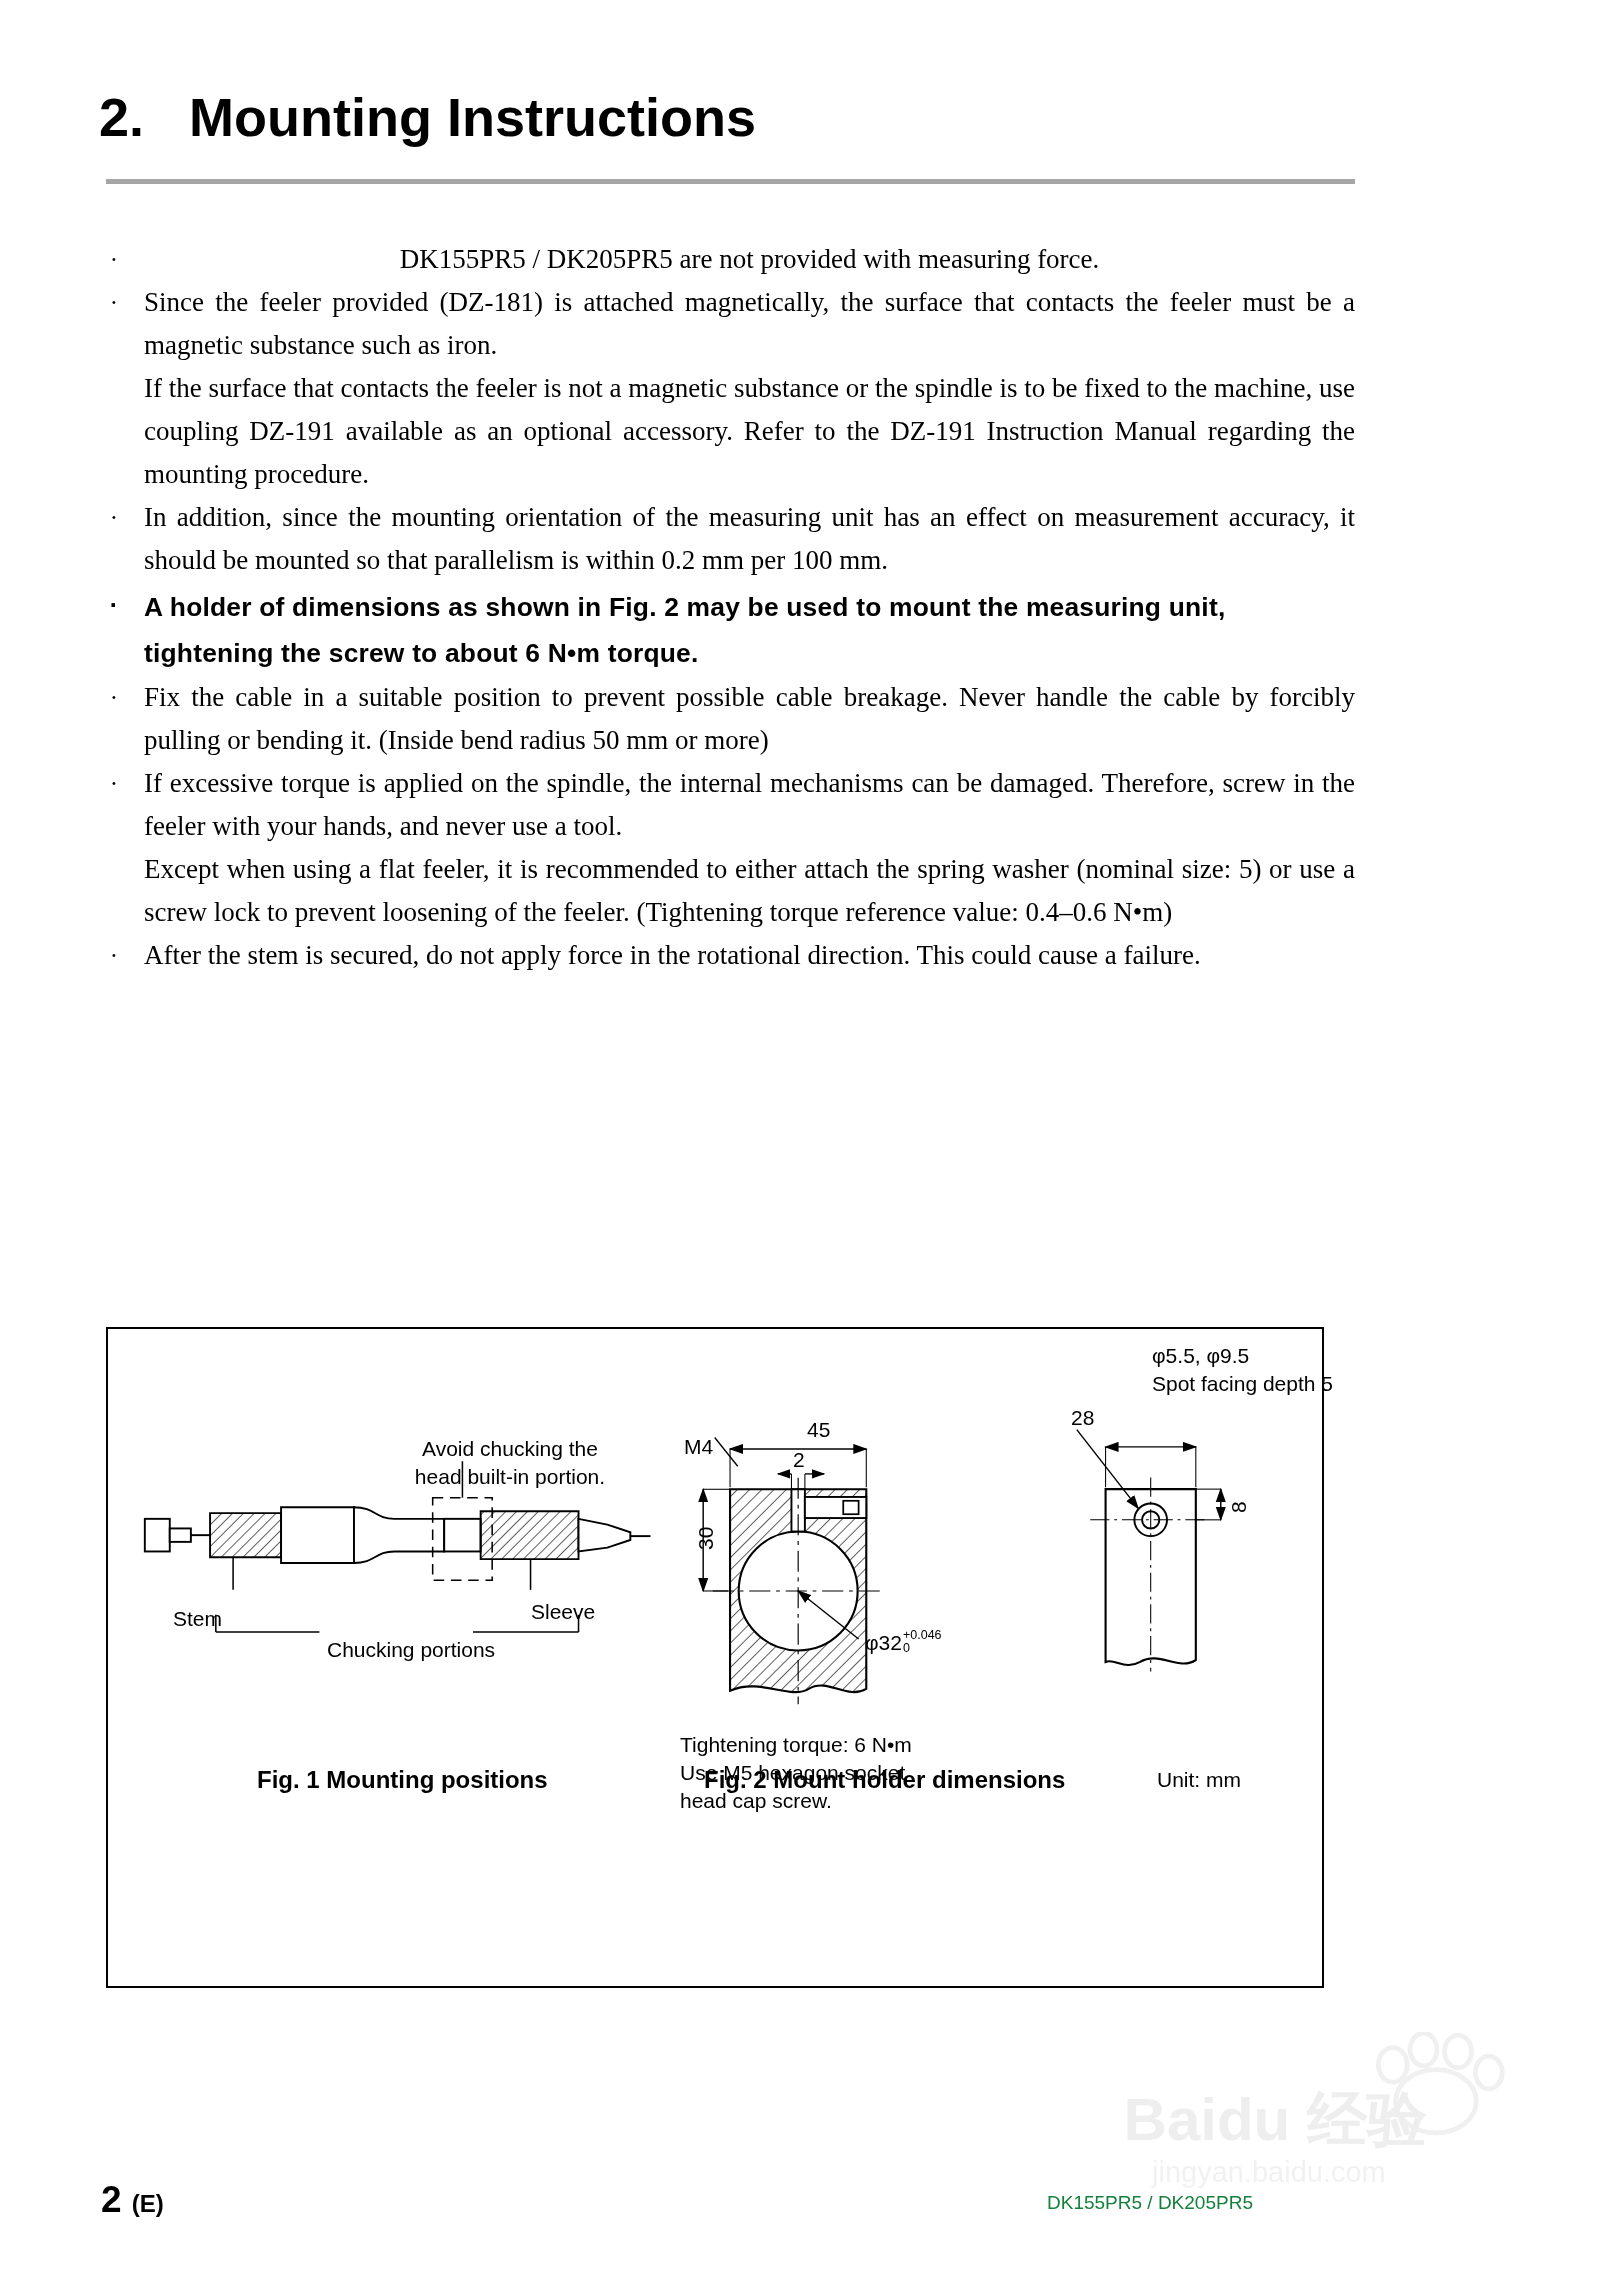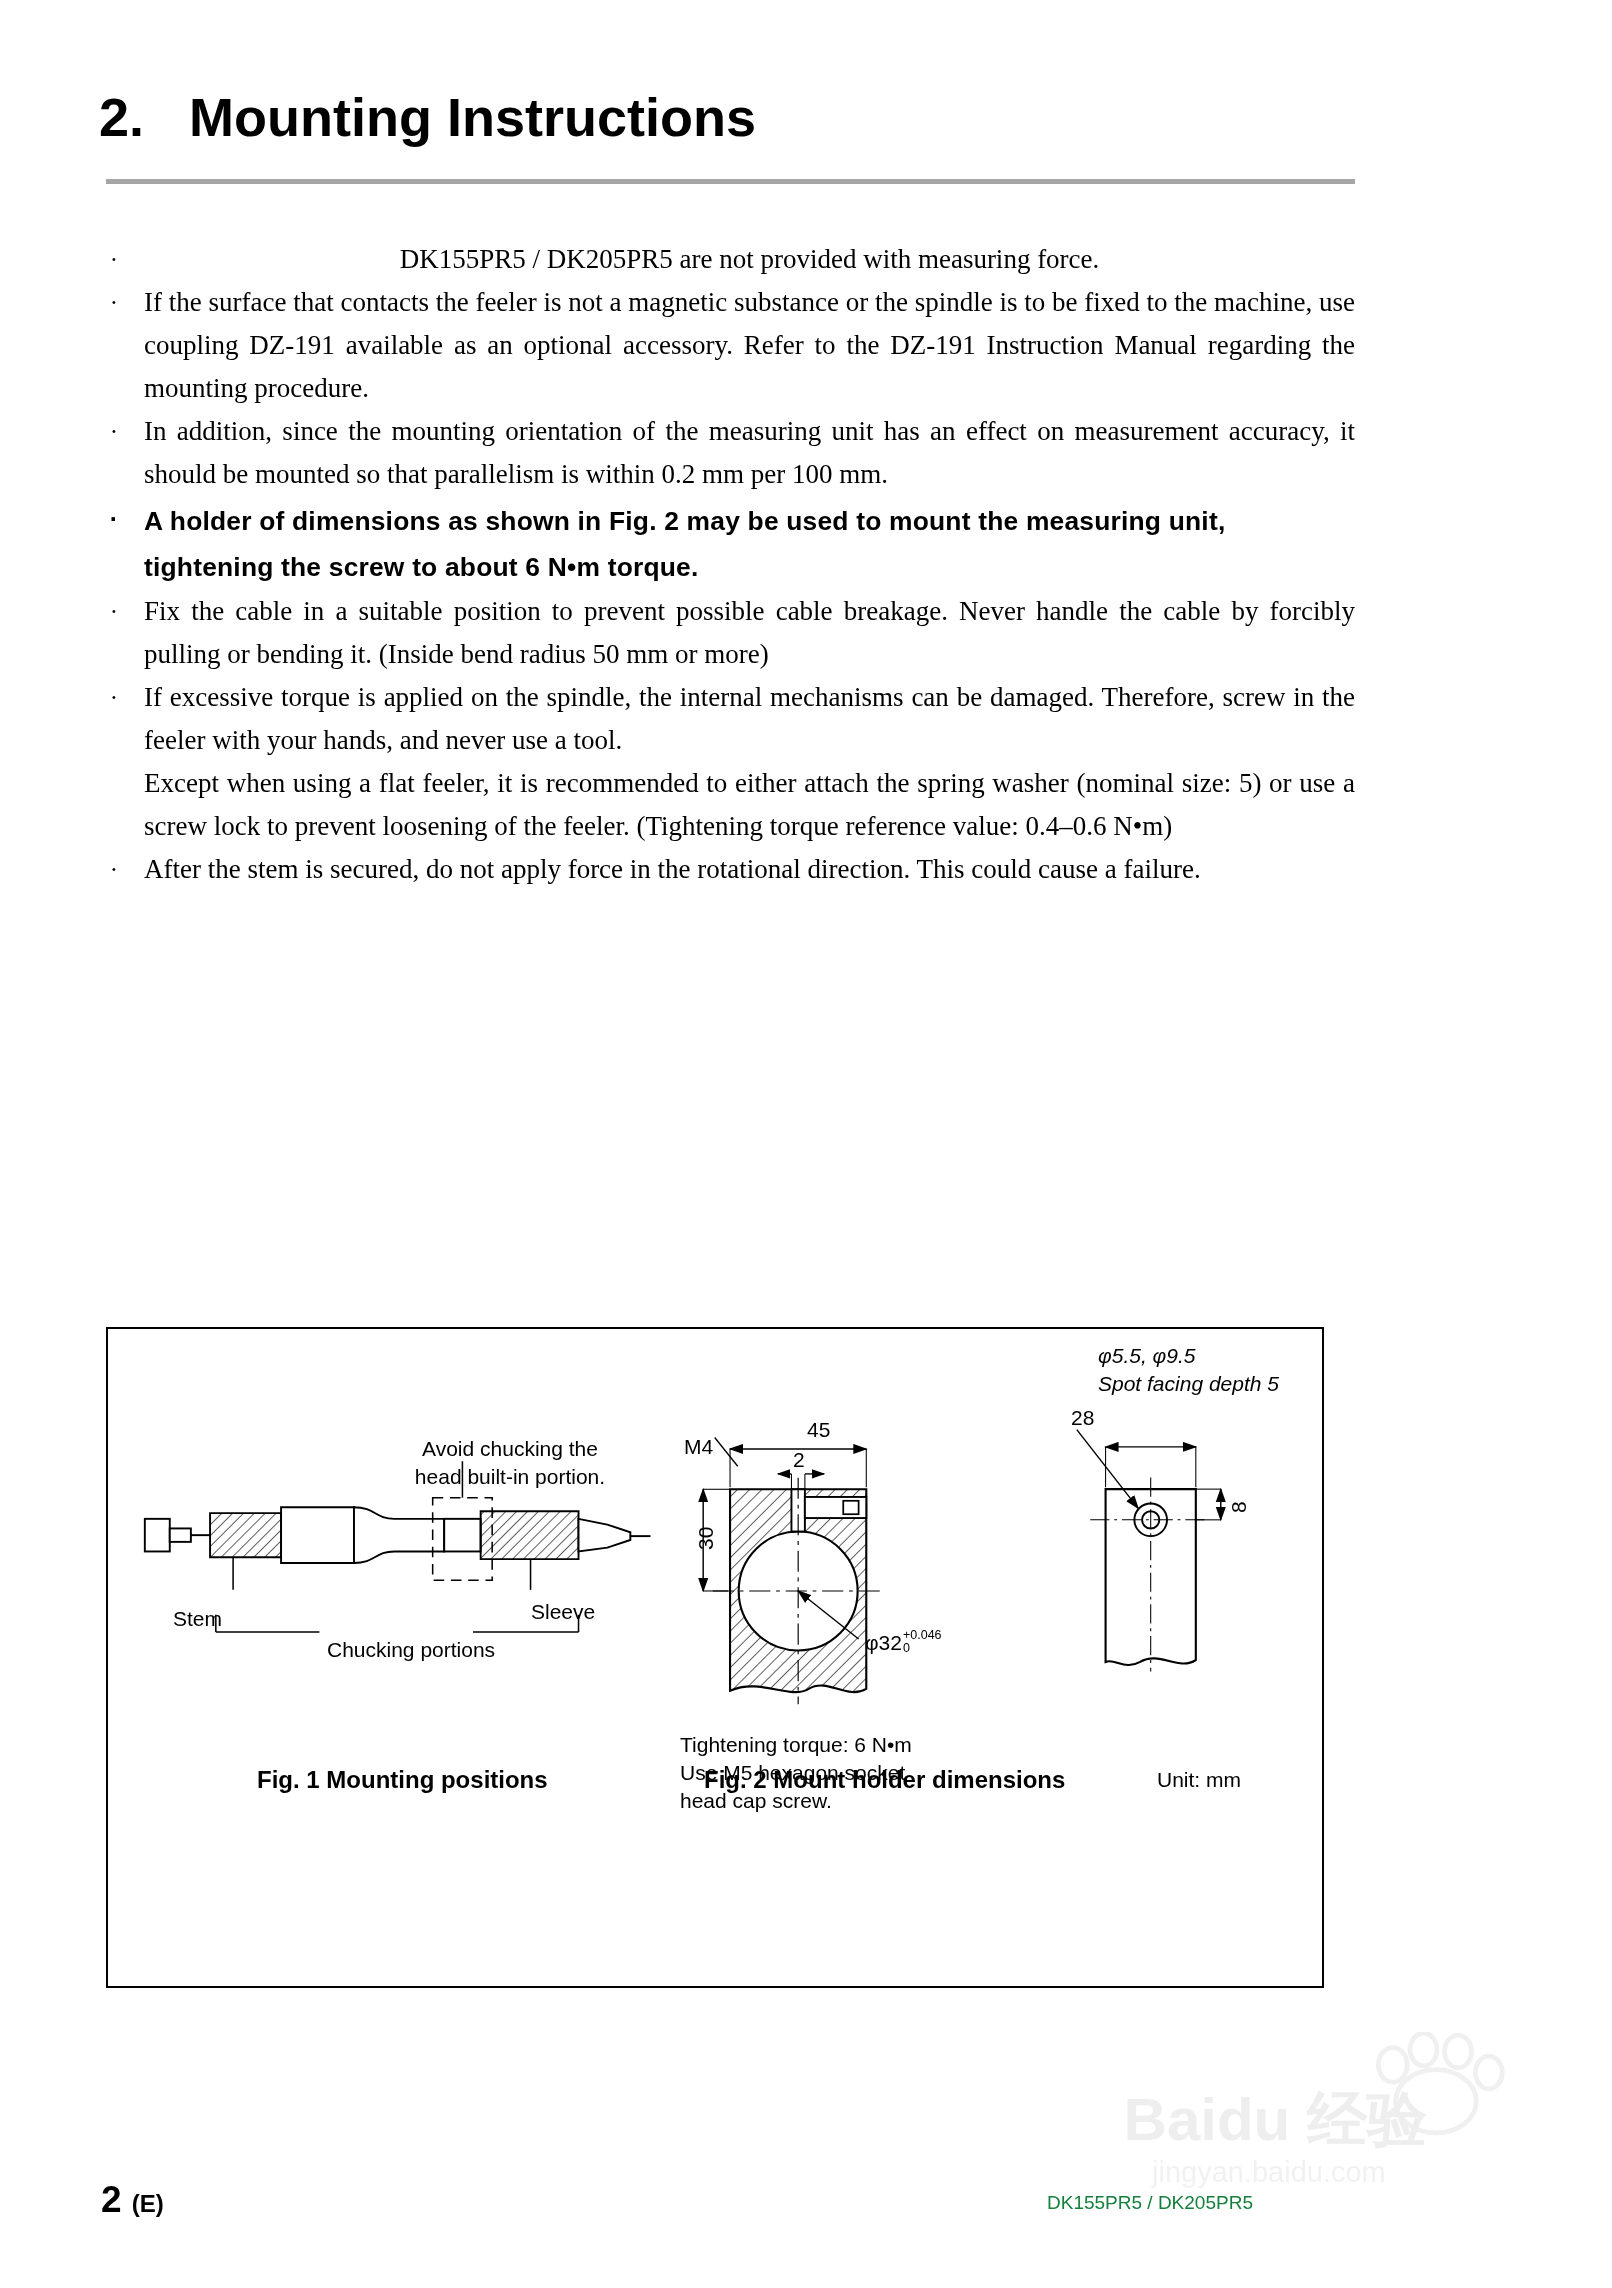--- a/index.html
+++ b/index.html
@@ -153,20 +153,21 @@
 
   <div class="body">
 
     <div class="bullet-row">
       <span class="bullet-mark">·</span>
       <div class="para no-just">DK155PR5 / DK205PR5 are not provided with measuring force.</div>
     </div>
 
     <div class="bullet-row">
       <span class="bullet-mark">·</span>
+      <div class="para">Since the feeler provided (DZ-181) is attached magnetically, the surface that contacts the feeler must be a magnetic substance such as iron.</div>
       <div class="sub-para">If the surface that contacts the feeler is not a magnetic substance or the spindle is to be fixed to the machine, use coupling DZ-191 available as an optional accessory. Refer to the DZ-191 Instruction Manual regarding the mounting procedure.</div>
     </div>
 
     <div class="bullet-row">
       <span class="bullet-mark">·</span>
       <div class="sub-para">In addition, since the mounting orientation of the measuring unit has an effect on measurement accuracy, it should be mounted so that parallelism is within 0.2 mm per 100 mm.</div>
     </div>
 
     <div class="bullet-row" style="margin-top:1.9px;">
       <span class="bullet-mark bold">·</span>
@@ -326,21 +327,21 @@
 
       <line x1="158" y1="72" x2="158" y2="104" stroke="#000" stroke-width="1.5" marker-start="url(#arrL2)" marker-end="url(#arrR2)"></line>
       <line x1="132" y1="72" x2="158" y2="72" stroke="#000" stroke-width="1.1"></line>
       <line x1="132" y1="104" x2="158" y2="104" stroke="#000" stroke-width="1.1"></line>
 
       <line x1="8" y1="10" x2="72" y2="92" stroke="#000" stroke-width="1.5" marker-end="url(#arrR2)"></line>
     </svg>
 
     <div class="lbl" style="left:963px; top:75px;">28</div>
     <div class="vert" style="left:1119px; top:184px;">8</div>
-    <div class="lbl" style="left:990px; top:12.5px;font-style:italic;">
+    <div class="lbl" style="left:1044px; top:12.5px;">
       <span>φ5.5, φ9.5</span><br>
       <span>Spot facing depth 5</span>
     </div>
     <div class="lbl" style="left:1049px; top:437px;">Unit: mm</div>
 
   </div>
 
   <div class="wm">
     <svg class="wm-paw" viewBox="0 0 150 110">
       <ellipse cx="75" cy="72" rx="42" ry="33" fill="none" stroke="#d5d5d5" stroke-width="5"></ellipse>

